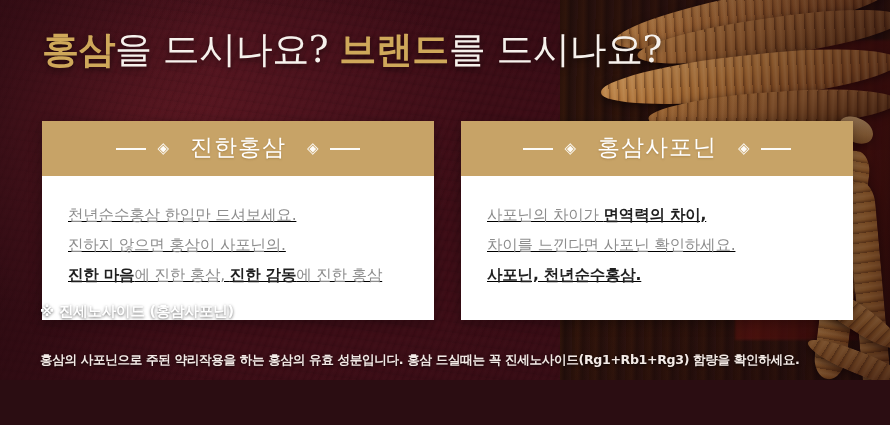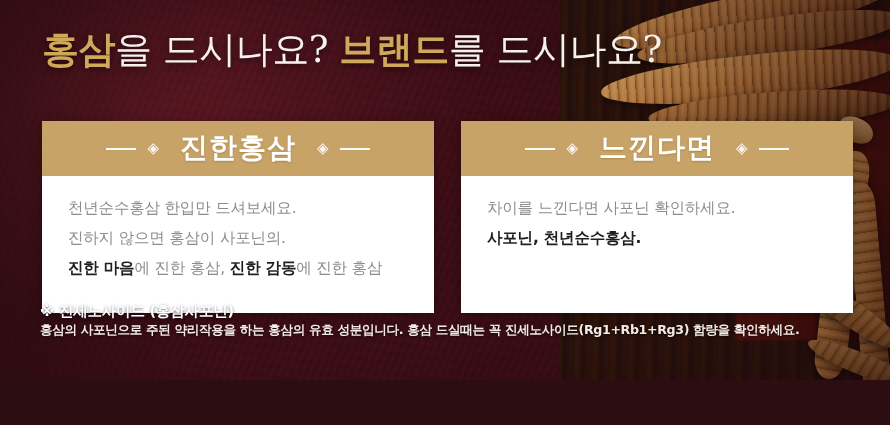--- a/index.html
+++ b/index.html
@@ -150,28 +150,29 @@
   }
   .orn-diamond {
     color: #fdfbf7;
     font-size: 15px;
     line-height: 1;
     letter-spacing: 0;
   }
   .card-title {
     color: #ffffff;
     font-family: "DejaVu Serif", "Liberation Serif", serif;
-    font-size: 28px;
-    font-weight: 700;
+    font-size: 23px;
+    font-weight: 400;
     letter-spacing: 1px;
     padding: 0 10px 2px 10px;
     text-shadow: 0 1px 2px rgba(120,85,30,.35);
   }
   .card-body {
-    padding: 18px 0 30px 26px;
+    padding: 25px 0 30px 26px;
+    text-decoration: underline;
   }
   .card-line {
     color: #8d8d8d;
     font-size: 15.5px;
     line-height: 1.92;
     white-space: nowrap;
     letter-spacing: -0.2px;
   }
   .card-line b { color: #1f1f1f; font-weight: 700; }
   .card-line.strong { color: #1f1f1f; font-weight: 700; }
@@ -185,21 +186,21 @@
   }
   .fn-title {
     color: #ffffff;
     font-size: 14.5px;
     font-weight: 700;
     letter-spacing: -0.2px;
     text-shadow: 0 1px 3px rgba(0,0,0,.6);
   }
   .fn-mark { margin-right: 5px; }
   .fn-desc {
-    margin-top: 1px;
+    margin-top: 31px;
     color: #f3eae6;
     font-size: 12.6px;
     font-weight: 700;
     letter-spacing: -0.35px;
     white-space: nowrap;
     text-shadow: 0 1px 3px rgba(0,0,0,.65);
   }
 </style>
 </head>
 <body>
@@ -246,25 +247,27 @@
         </div>
         <div class="card-line"><b>진한 마음</b><span>에 진한 홍삼, </span><b>진한 감동</b><span>에 진한 홍삼</span>
         </div>
       </div>
     </div>
 
     <div class="card">
       <div class="card-header">
         <span class="orn-line"></span>
         <span class="orn-diamond">◈</span>
-        <span class="card-title">느낀다면</span>
+        <span class="card-title">홍삼사포닌</span>
         <span class="orn-diamond">◈</span>
         <span class="orn-line"></span>
       </div>
       <div class="card-body">
+        <div class="card-line"><span>사포닌의 차이가 </span><b>면역력의 차이,</b>
+        </div>
         <div class="card-line">
           <span>차이를 느낀다면 사포닌 확인하세요.</span>
         </div>
         <div class="card-line strong">
           <span>사포닌, 천년순수홍삼.</span>
         </div>
       </div>
     </div>
 
   </div>

